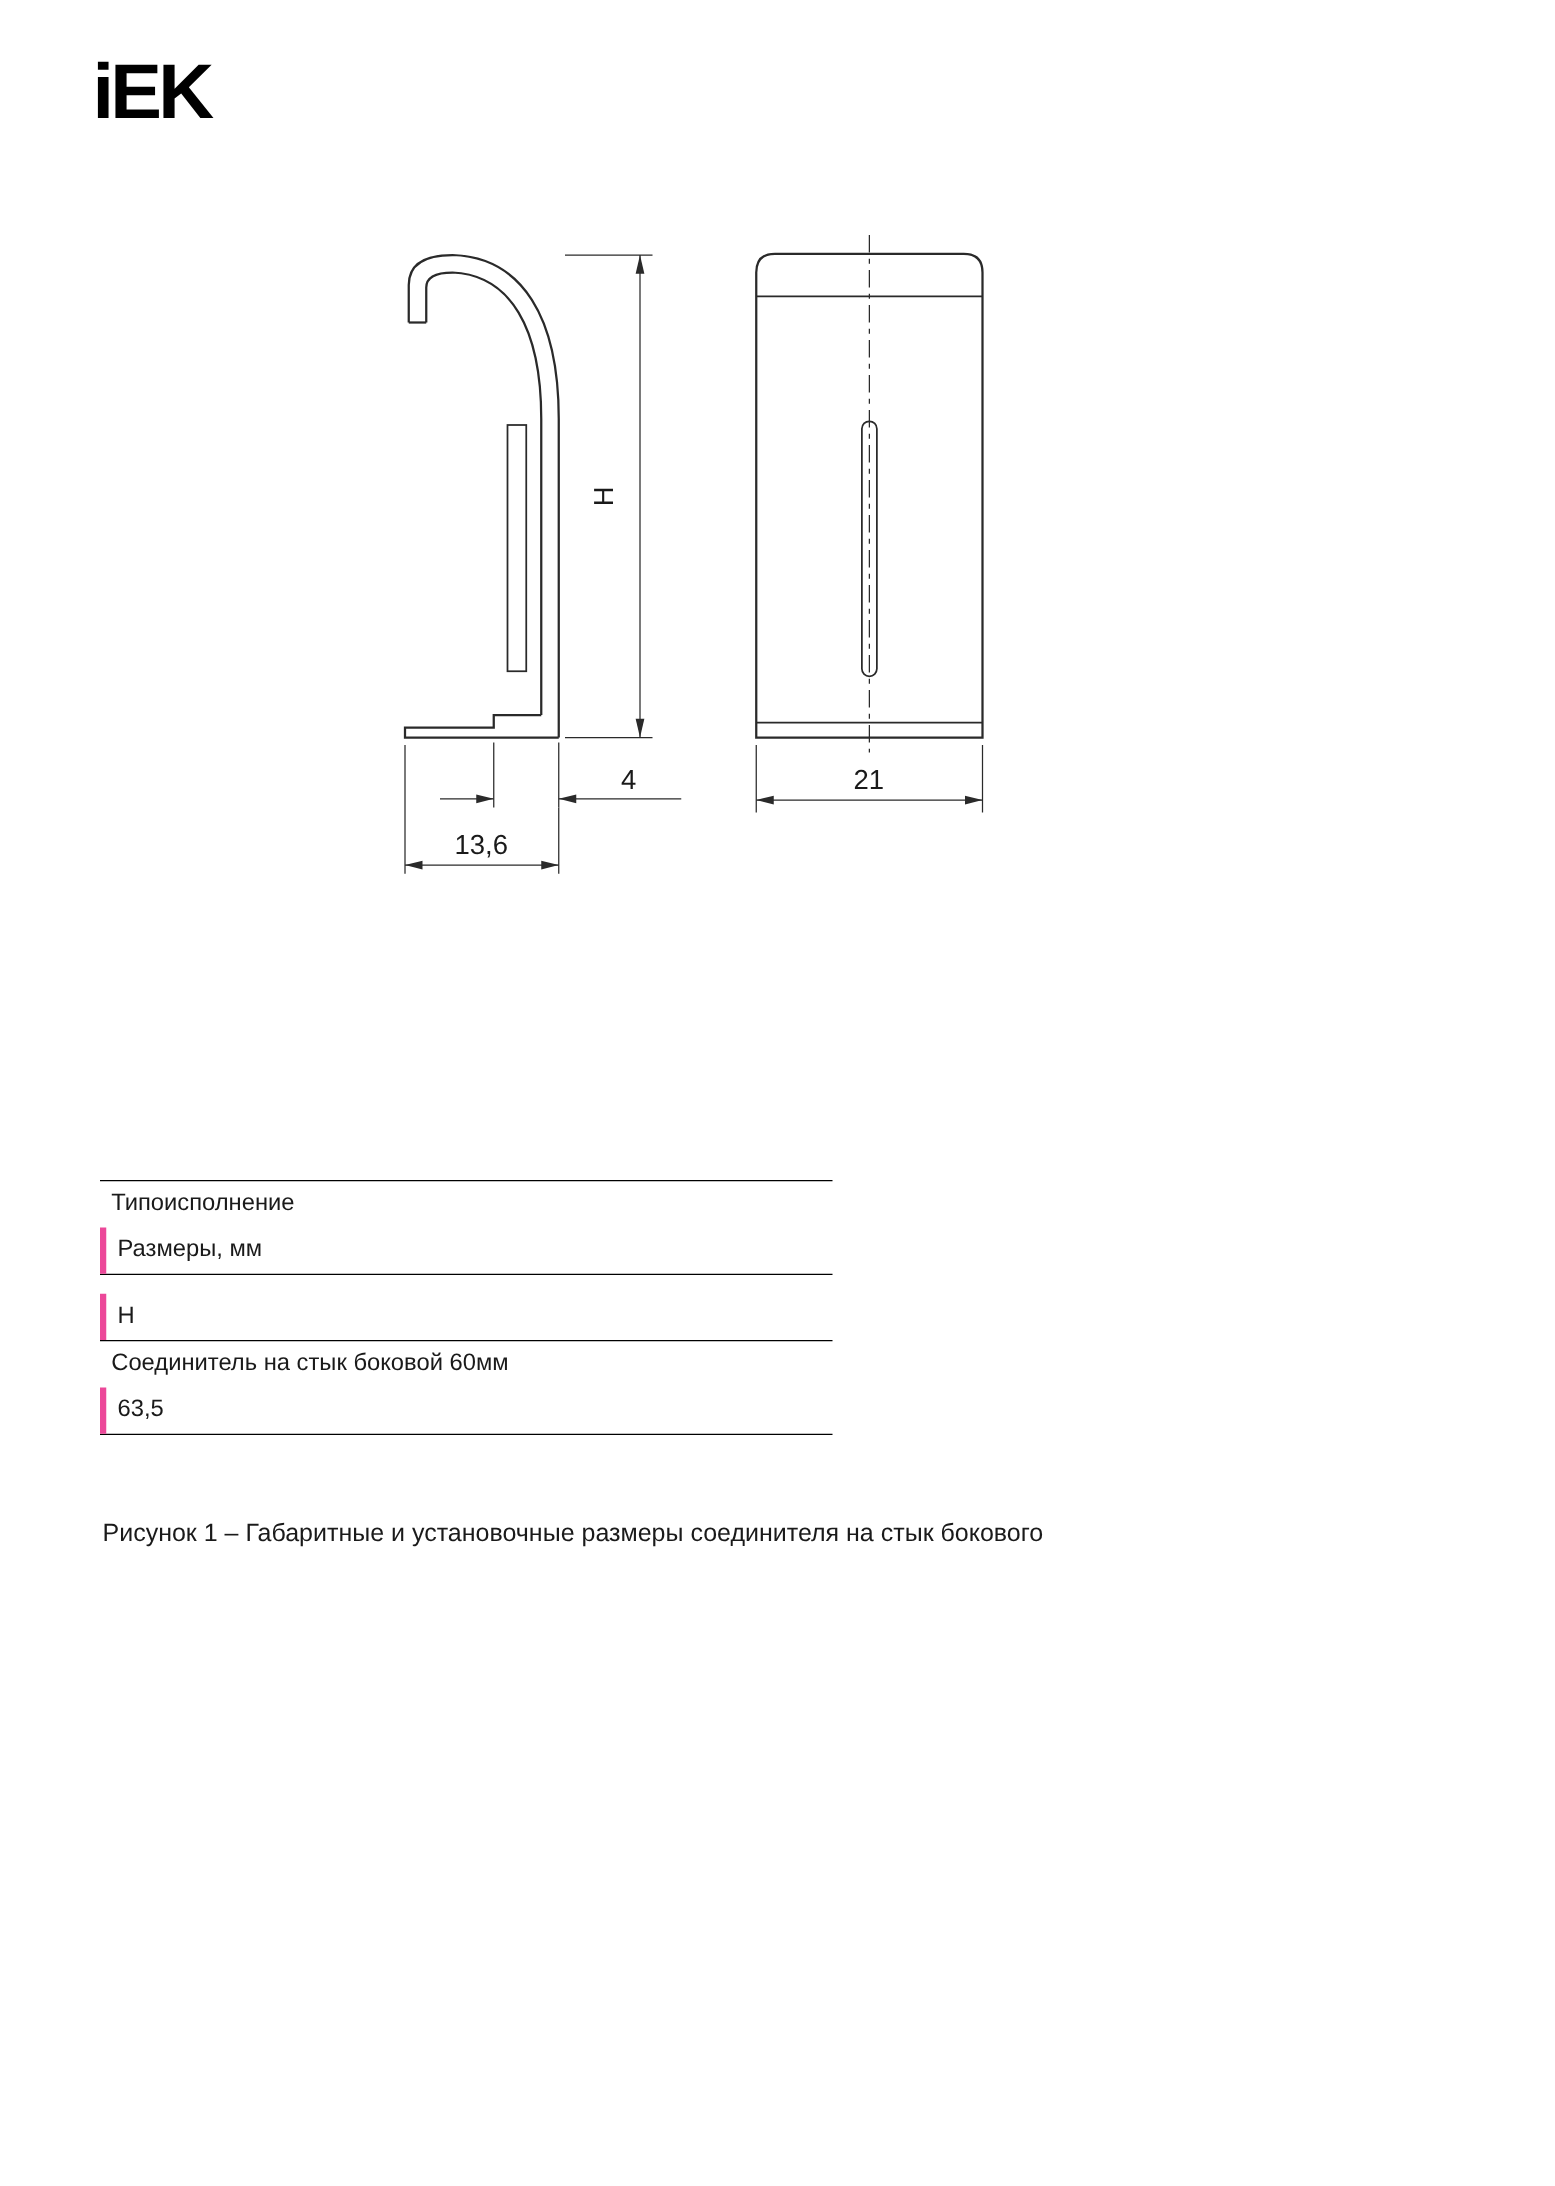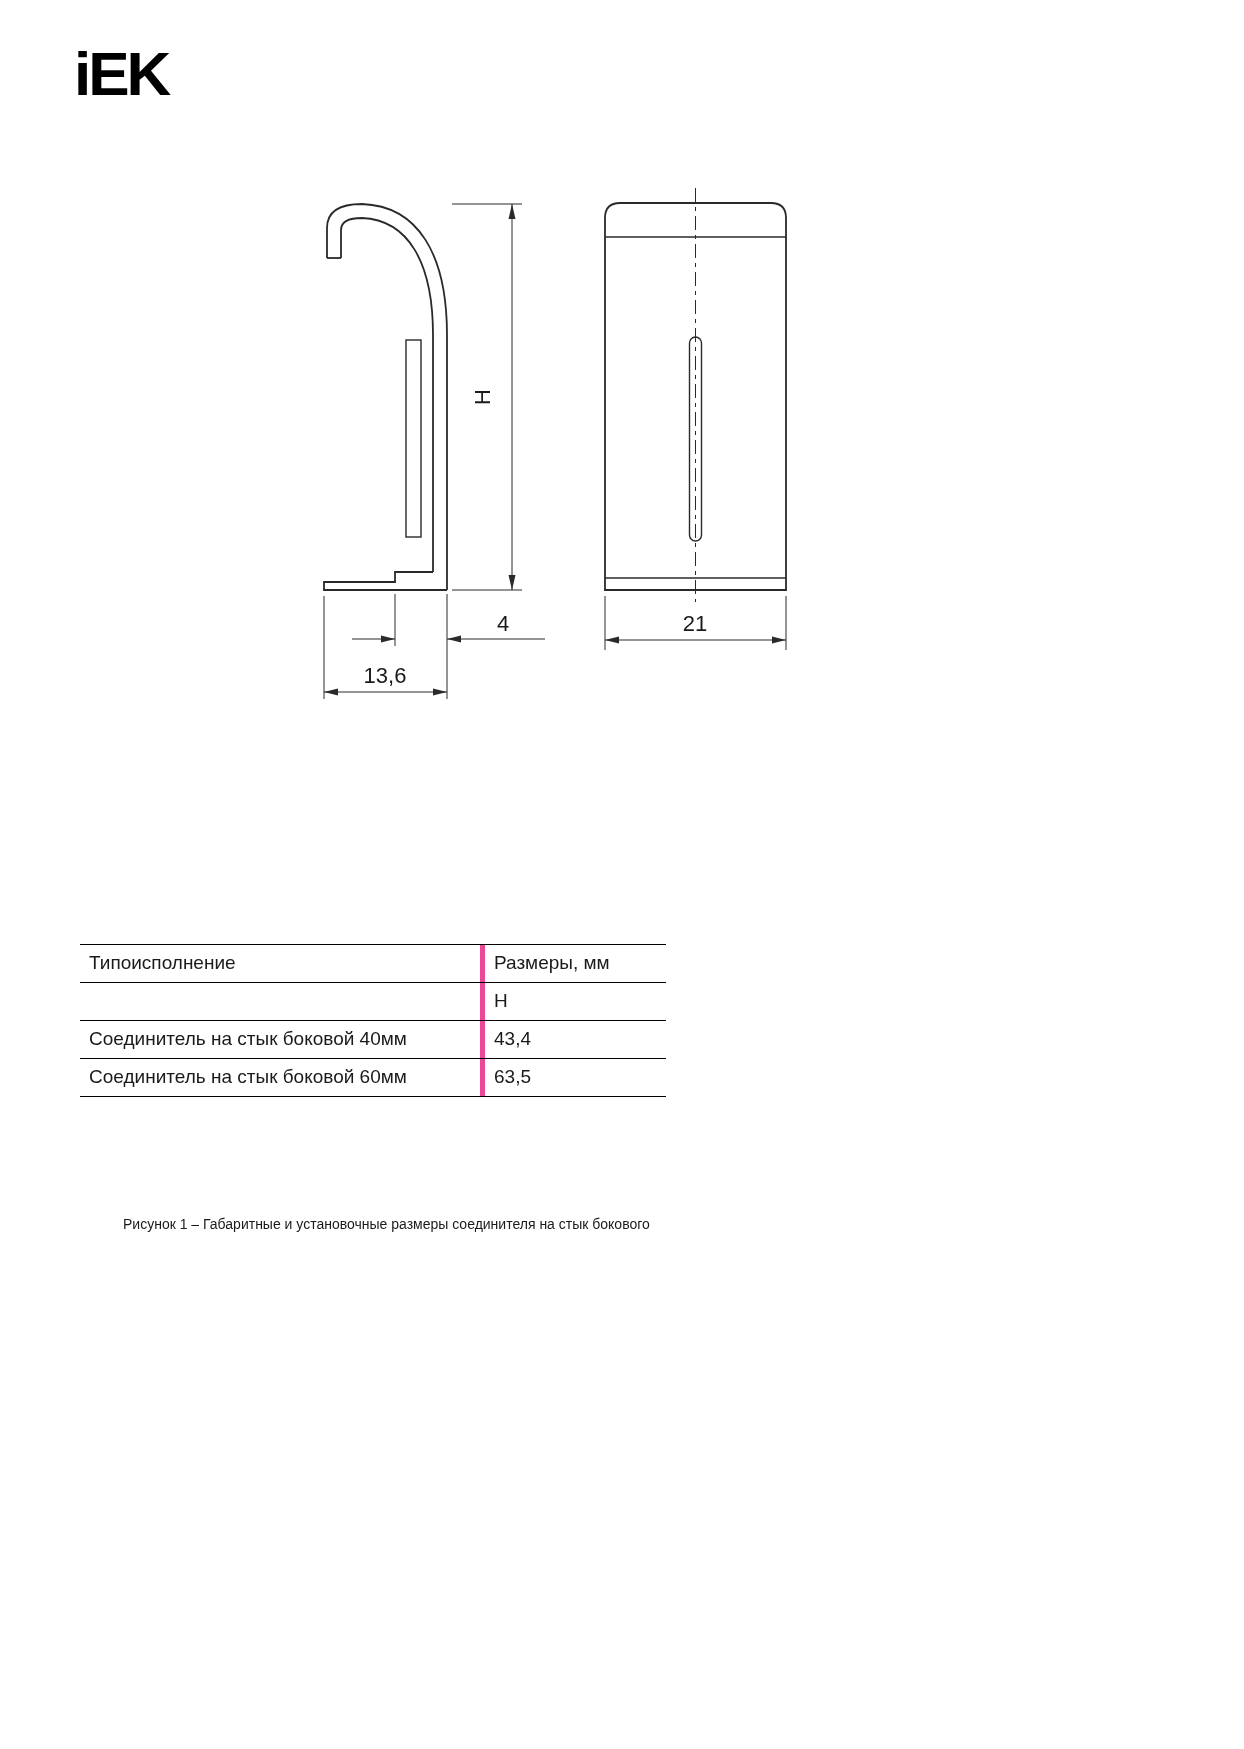--- a/index.html
+++ b/index.html
@@ -26,28 +26,27 @@
   .arrow { fill: #2a2a2a; stroke: none; }
   .dim-text {
     font-family: "Liberation Sans", sans-serif;
     font-size: 22px; fill: #1a1a1a; stroke: none;
   }
   .spec-table {
     position: absolute; left: 80px; top: 944px; width: 586px;
     border-top: 1px solid #000;
     font-size: 19px;
   }
-  .t-row { display: flex; border-bottom: 1px solid #000; align-items: stretch; }
+  .t-row { display: flex; border-bottom: 1px solid #000; align-items: stretch; flex-direction: column; }
   .t-cell { padding: 7px 9px 8px 9px; box-sizing: border-box; }
   .t-col1 { width: 400px; }
   .t-col2 { flex: 1; border-left: 5px solid #ec4899; }
   .caption {
     position: absolute; left: 82px; top: 1216px; width: 1000px;
-    font-size: 14px;
-    margin-left: 41px;
+    font-size: 20px;
   }
 </style>
 </head>
 <body>
 
 <div class="logo">iEK</div>
 
 <svg class="drawing-svg" viewBox="0 0 850 720">
 
   <g>
@@ -107,22 +106,18 @@
 <div class="spec-table">
   <div class="t-row">
     <div class="t-cell t-col1">Типоисполнение</div>
     <div class="t-cell t-col2">Размеры, мм</div>
   </div>
   <div class="t-row">
     <div class="t-cell t-col1"></div>
     <div class="t-cell t-col2">H</div>
   </div>
   <div class="t-row">
-    <div class="t-cell t-col1">Соединитель на стык боковой 40мм</div>
-    <div class="t-cell t-col2">43,4</div>
-  </div>
-  <div class="t-row">
     <div class="t-cell t-col1">Соединитель на стык боковой 60мм</div>
     <div class="t-cell t-col2">63,5</div>
   </div>
 </div>
 
 <div class="caption">Рисунок 1 – Габаритные и установочные размеры соединителя на стык бокового</div>
 
 </body></html>

